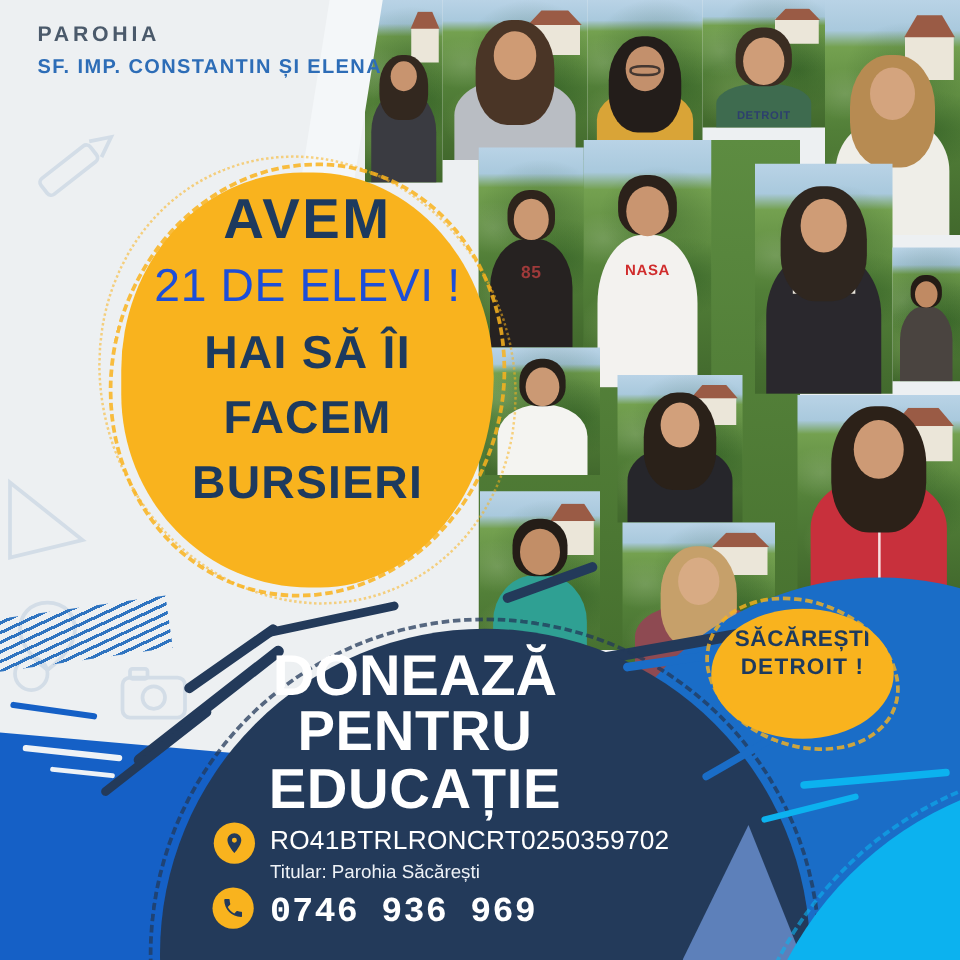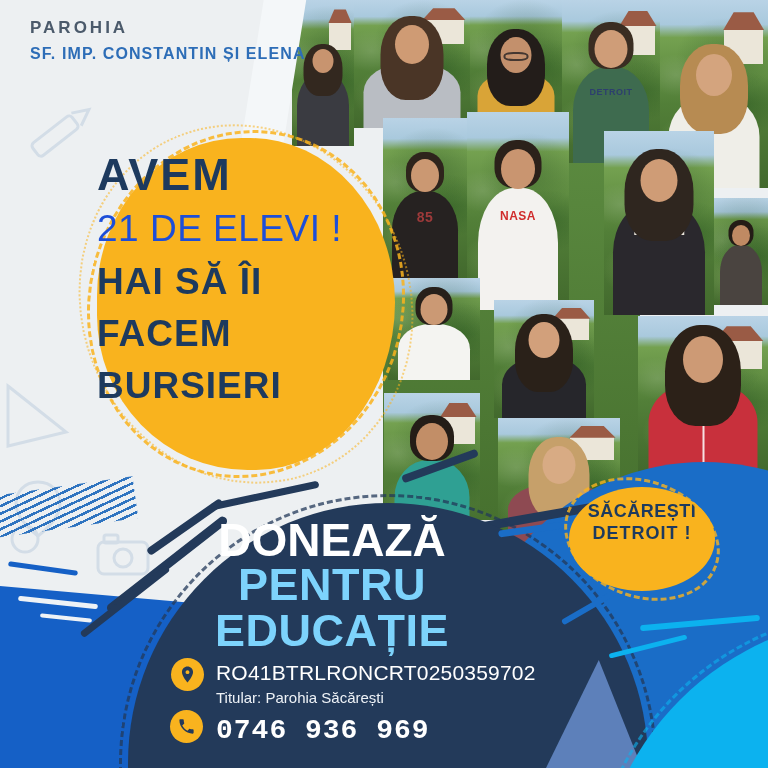--- a/index.html
+++ b/index.html
@@ -48,21 +48,21 @@
   .header .l2{font-size:16px;font-weight:700;letter-spacing:1.1px;color:#2d6db7;margin-top:7px;}
   .header .l3{font-size:16px;font-weight:700;letter-spacing:1.1px;color:#2d6db7;margin-top:5px;}
 
   
   .ycircle{position:absolute;left:97px;top:138px;width:298px;height:332px;z-index:10;
     background:#f9b31e;border-radius:50% 50% 48% 52% / 49% 51% 52% 48%;}
   .ycircle .ring1{position:absolute;inset:-9px;border:3px dashed rgba(249,179,30,.85);
     border-radius:50%;transform:rotate(14deg);}
   .ycircle .ring2{position:absolute;inset:-16px;border:2px dotted rgba(249,179,30,.55);
     border-radius:50%;transform:rotate(-22deg);}
-  .hl{position:absolute;inset:0;padding-top:10px;}
+  .hl{position:absolute;inset:0;text-align:center;padding-top:10px;}
   .hl div{white-space:nowrap;}
   .hl-1{font-size:45px;line-height:54px;font-weight:600;letter-spacing:2px;color:#1d3a5e;}
   .hl-2{font-size:37px;line-height:54px;font-weight:400;letter-spacing:.5px;color:#1d4ed8;}
   .hl-3,.hl-4,.hl-5{font-size:37px;line-height:52px;font-weight:600;letter-spacing:1px;color:#1d3a5e;}
 
   
   .band{position:absolute;left:-24px;top:584px;width:350px;height:230px;background:#1560c6;
     transform:rotate(5deg);transform-origin:0 0;z-index:5;}
 
   
@@ -76,21 +76,21 @@
     clip-path:polygon(0 100%,55% 0,100% 100%);z-index:33;}
   .cyan{position:absolute;left:597px;top:617px;width:566px;height:566px;border-radius:50%;
     background:#0cb2ef;z-index:34;}
   .cyan .cring{position:absolute;inset:-8px;border:3px dashed rgba(12,178,239,.6);
     border-radius:50%;transform:rotate(-10deg);}
 
   
   .donate{position:absolute;left:4px;top:15px;width:400px;text-align:center;color:#fff;}
   .d1{font-size:46px;line-height:44px;font-weight:600;}
   .d2{font-size:42px;line-height:40px;font-weight:600;}
-  .d3{font-size:45px;line-height:46px;font-weight:700;color:#7dd3fc;letter-spacing:.5px;}
+  .d3{font-size:45px;line-height:46px;font-weight:700;color:#ffffff;letter-spacing:.5px;}
   .crow{position:absolute;color:#fff;}
   .cbadge{position:absolute;width:33px;height:33px;border-radius:50%;background:#f9b31e;
     display:flex;align-items:center;justify-content:center;}
   .cbadge svg{width:19px;height:19px;fill:#233a5a;}
   .iban{font-size:21px;font-weight:500;letter-spacing:.2px;}
   .holder{font-size:15px;font-weight:400;margin-top:4px;color:#eef2f7;}
   .phone{font-size:28px;font-weight:700;letter-spacing:1px;font-family:Liberation Mono, monospace;}
 
   
   .badge{position:absolute;left:569px;top:487px;width:146px;height:104px;z-index:40;
@@ -144,21 +144,21 @@
         <div class="hair" style="top: 16px; width: 63px; height: 84px; background: rgb(74, 53, 38);"></div>
         <div class="face" style="top: 25px; width: 34px; height: 39px; background: rgb(207, 155, 116);"></div>
       </div>
       <div class="photo" style="left: 470px; top: 0px; width: 92px; height: 125px; z-index: 3;">
         <div class="torso" style="top: 72px; width: 77px; background: rgb(217, 164, 55);"></div>
         <div class="hair" style="top: 29px; width: 58px; height: 77px; background: rgb(35, 29, 26);"></div>
         <div class="face" style="top: 37px; width: 31px; height: 36px; background: rgb(195, 144, 108);">
           <div class="glasses"></div>
         </div>
       </div>
-      <div class="photo" style="left: 562px; top: 0px; width: 98px; height: 163px; z-index: 3;">
+      <div class="photo" style="left: 562px; top: 0px; width: 98px; height: 102px; z-index: 3;">
         <div class="wall"></div>
         <div class="roof"></div>
         <div class="torso" style="top: 67px; width: 76px; background: rgb(62, 107, 79);">
           <div class="slabel" style="top: 20px; font-size: 9px; color: rgb(45, 63, 110);">DETROIT</div>
         </div>
         <div class="hair" style="top: 22px; width: 45px; height: 47px; background: rgb(58, 45, 34);"></div>
         <div class="face" style="top: 30px; width: 33px; height: 38px; background: rgb(207, 157, 120);"></div>
       </div>
       <div class="photo" style="left: 660px; top: 0px; width: 108px; height: 188px; z-index: 3;">
         <div class="wall"></div>

